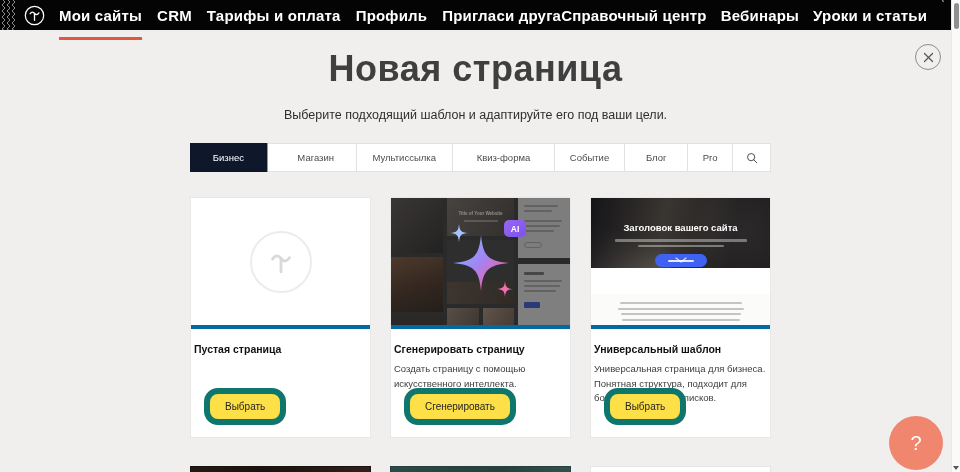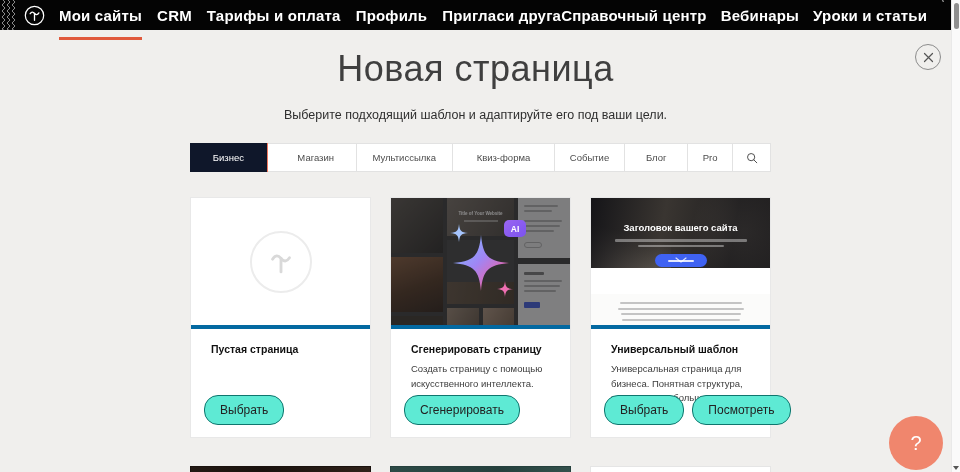--- a/index.html
+++ b/index.html
@@ -23,43 +23,43 @@
         border-left:1px solid #e9e9e9; z-index:30; }
   .sb-thumb { position:absolute; top:3px; left:2px; width:5px; height:26px; background:#8f8f8f; border-radius:3px; }
   .sb-down { position:absolute; bottom:2px; left:1px; width:0; height:0;
              border-left:3px solid transparent; border-right:3px solid transparent; border-top:4px solid #555; }
 
   
   .close-btn { position:absolute; top:44px; left:915px; width:26px; height:26px; border:1px solid #8c8c8c;
                border-radius:50%; background:transparent; display:flex; align-items:center; justify-content:center;
                cursor:pointer; z-index:10; }
   .page-title { position:absolute; top:48px; left:0; width:951px; text-align:center;
-                font-size:36px; font-weight:400; color:#3f3f3f; letter-spacing:.5px; }
+                font-size:36px; font-weight:700; color:#3f3f3f; letter-spacing:.5px; }
   .page-sub { position:absolute; top:108px; left:0; width:951px; text-align:center;
               font-size:12.5px; color:#2e2e2e; }
 
   
   .tabs { position:absolute; top:143px; left:190px; width:581px; height:29px; background:#fff;
           border:1px solid #e2e2e2; display:flex; }
   .tab { display:flex; align-items:center; justify-content:center; font-size:9.5px; color:#4c4c4c;
          border-right:1px solid #e2e2e2; cursor:pointer; }
   .tab:last-child { border-right:none; }
   .tab.active { background:#0f172a; color:#fff; border-color:#f0785f; margin:-1px 8px -1px -1px; }
   .tw1{flex:79;} .tw2{flex:82;} .tw3{flex:98;} .tw4{flex:104;} .tw5{flex:71;text-align:center;} .tw6{flex:64;} .tw7{flex:45;} .tw8{flex:38;}
 
   
   .cards { position:absolute; top:197px; left:190px; display:flex; gap:19px; }
   .card { width:181px; height:241px; background:#fff; border:1px solid #e8e8e8; position:relative; }
   .cimg { height:131px; border-bottom:4px solid #0369a1; position:relative; overflow:hidden; }
-  .cinfo { position:relative; height:108px; padding:14px 20px; }
+  .cinfo { position:relative; height:108px; padding:14px 3px; }
   .ctitle { font-size:10.5px; font-weight:bold; color:#111; }
   .cdesc { font-size:9.5px; color:#3c3c3c; line-height:1.55; margin-top:7px; }
   .cbtns { position:absolute; left:13px; bottom:12px; display:flex; gap:8px; }
-  .pill { border:1px solid #0f766e; border-radius:14px; padding:7px 15px; font-size:12px; color:#222;
-          background:#5eead4; cursor:pointer; white-space:nowrap; }
+  .pill { border:6px solid #0f766e; border-radius:14px; padding:7px 15px; font-size:10px; color:#222;
+          background:#fde047; cursor:pointer; white-space:nowrap; }
 
   
   .blank-circle { position:absolute; left:50%; top:50%; transform:translate(-50%,-50%);
                   width:62px; height:62px; border:2px solid #ececec; border-radius:50%;
                   display:flex; align-items:center; justify-content:center; }
 
   
   .c2img { background:#393939; }
   .tile { position:absolute; }
   .ovl { position:absolute; inset:0; background:rgba(24,24,26,.45); }
@@ -280,21 +280,20 @@
           <div class="pline" style="width:126px;"></div>
           <div class="pline" style="width:120px;"></div>
           <div class="pline" style="width:118px;"></div>
         </div>
       </div>
       <div class="cinfo">
         <div class="ctitle">Универсальный шаблон</div>
         <div class="cdesc">Универсальная страница для бизнеса. Понятная структура, подходит для больших текстов и списков.</div>
         <div class="cbtns">
           <button class="pill">Выбрать</button>
-          <button class="pill">Посмотреть</button>
         </div>
       </div>
     </div>
   </div>
 
   <div class="bcards">
     <div class="bcard bc1"></div>
     <div class="bcard bc2"></div>
     <div class="bcard bc3"></div>
   </div>

